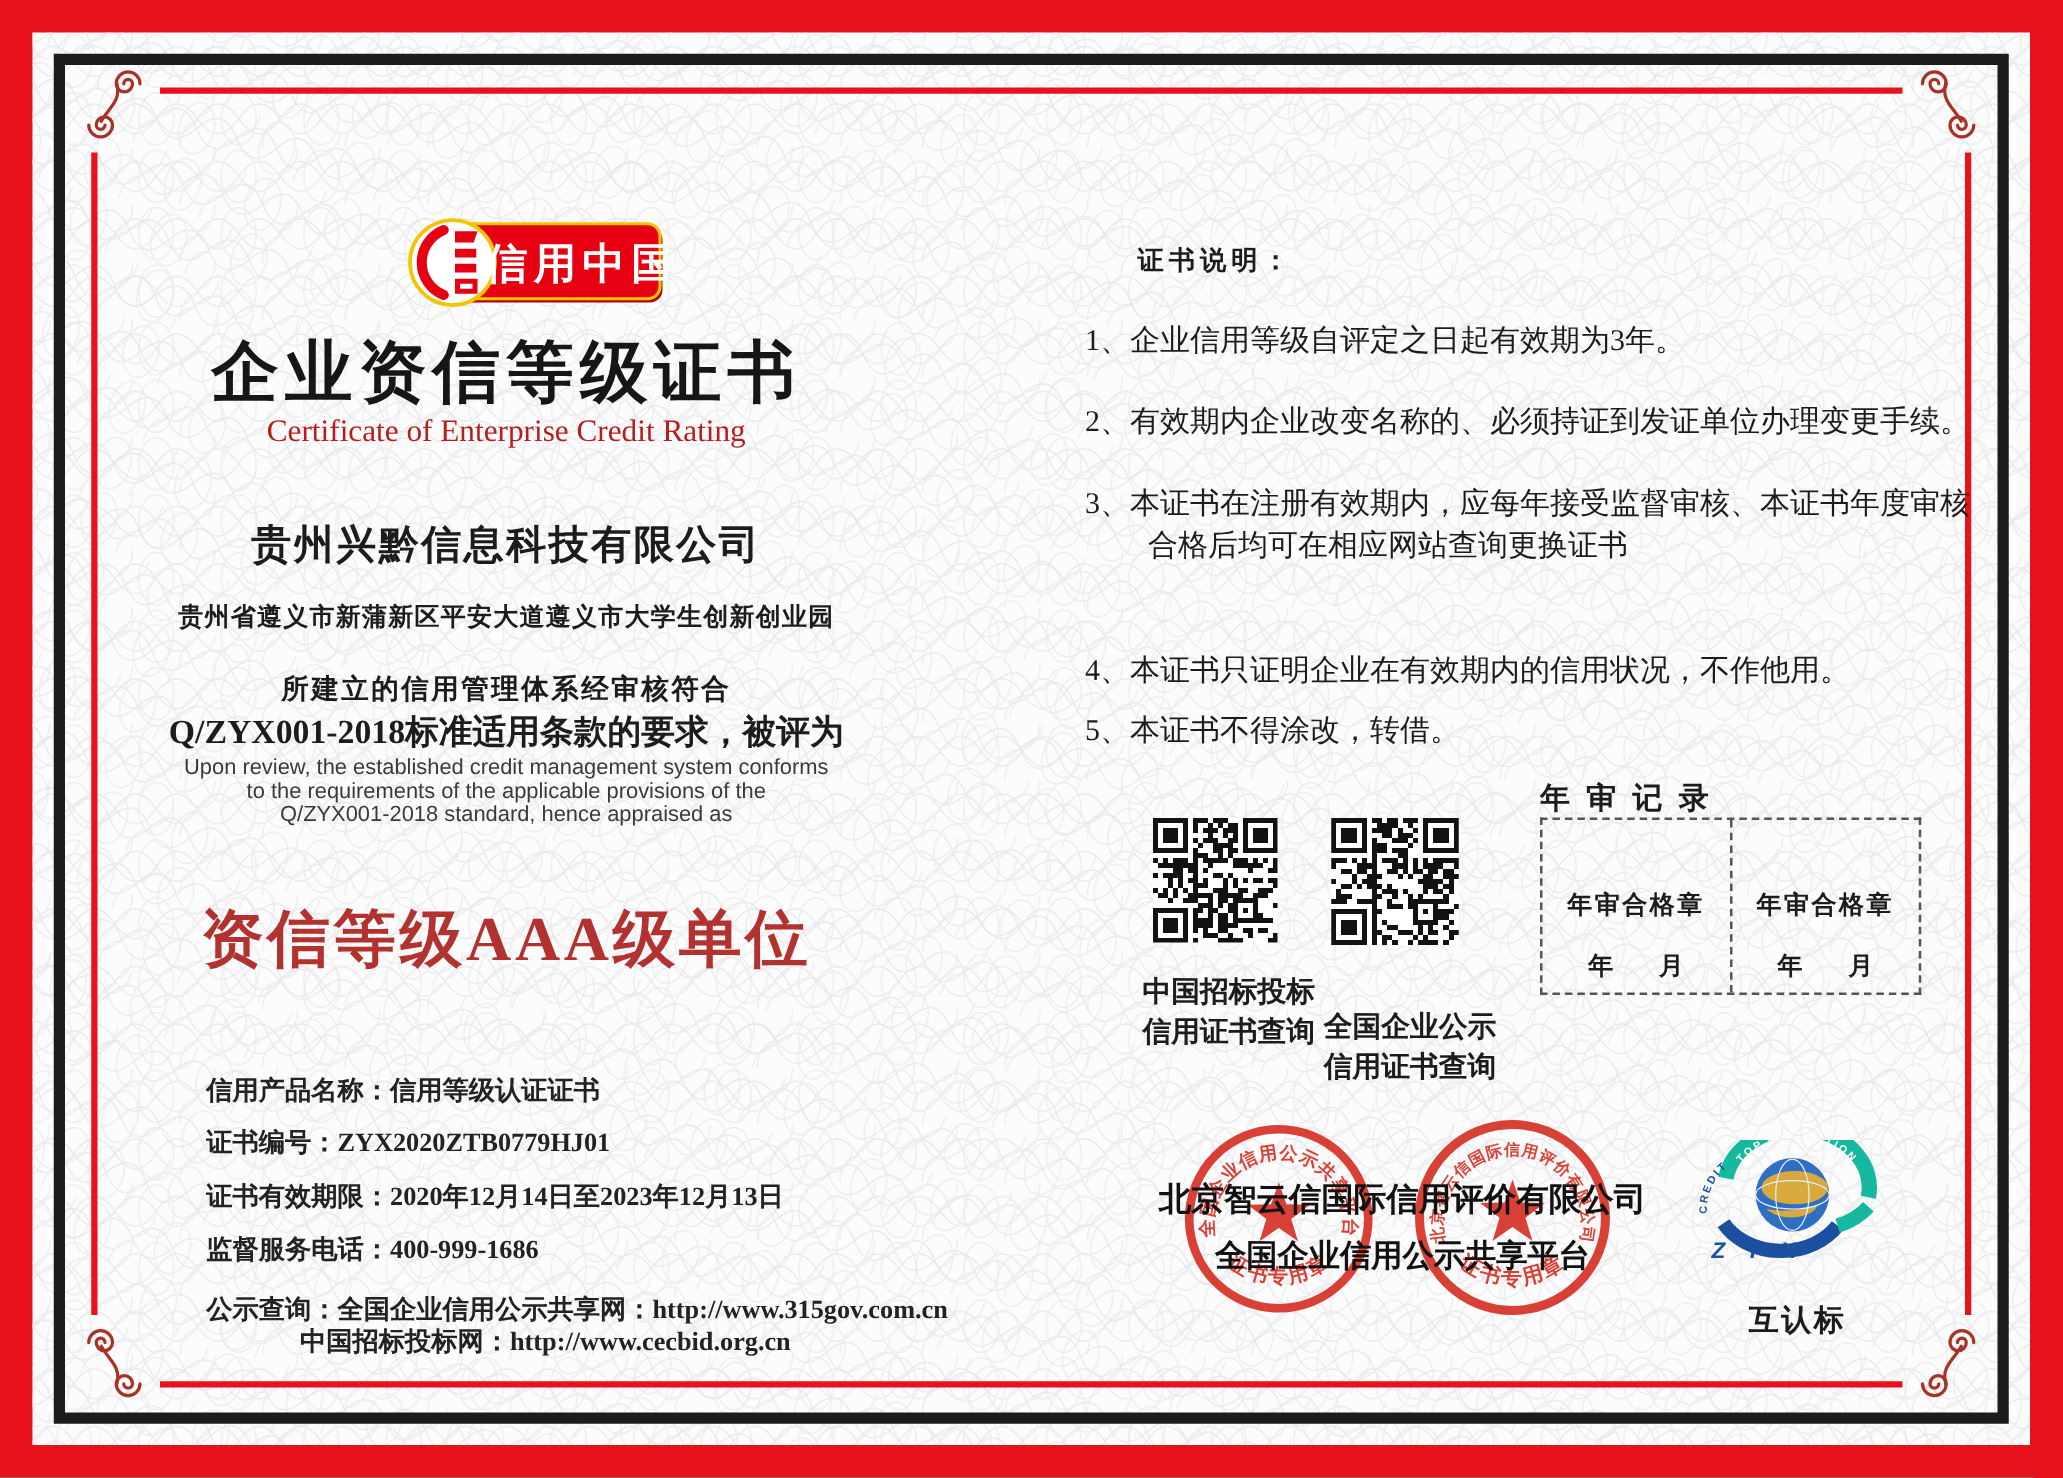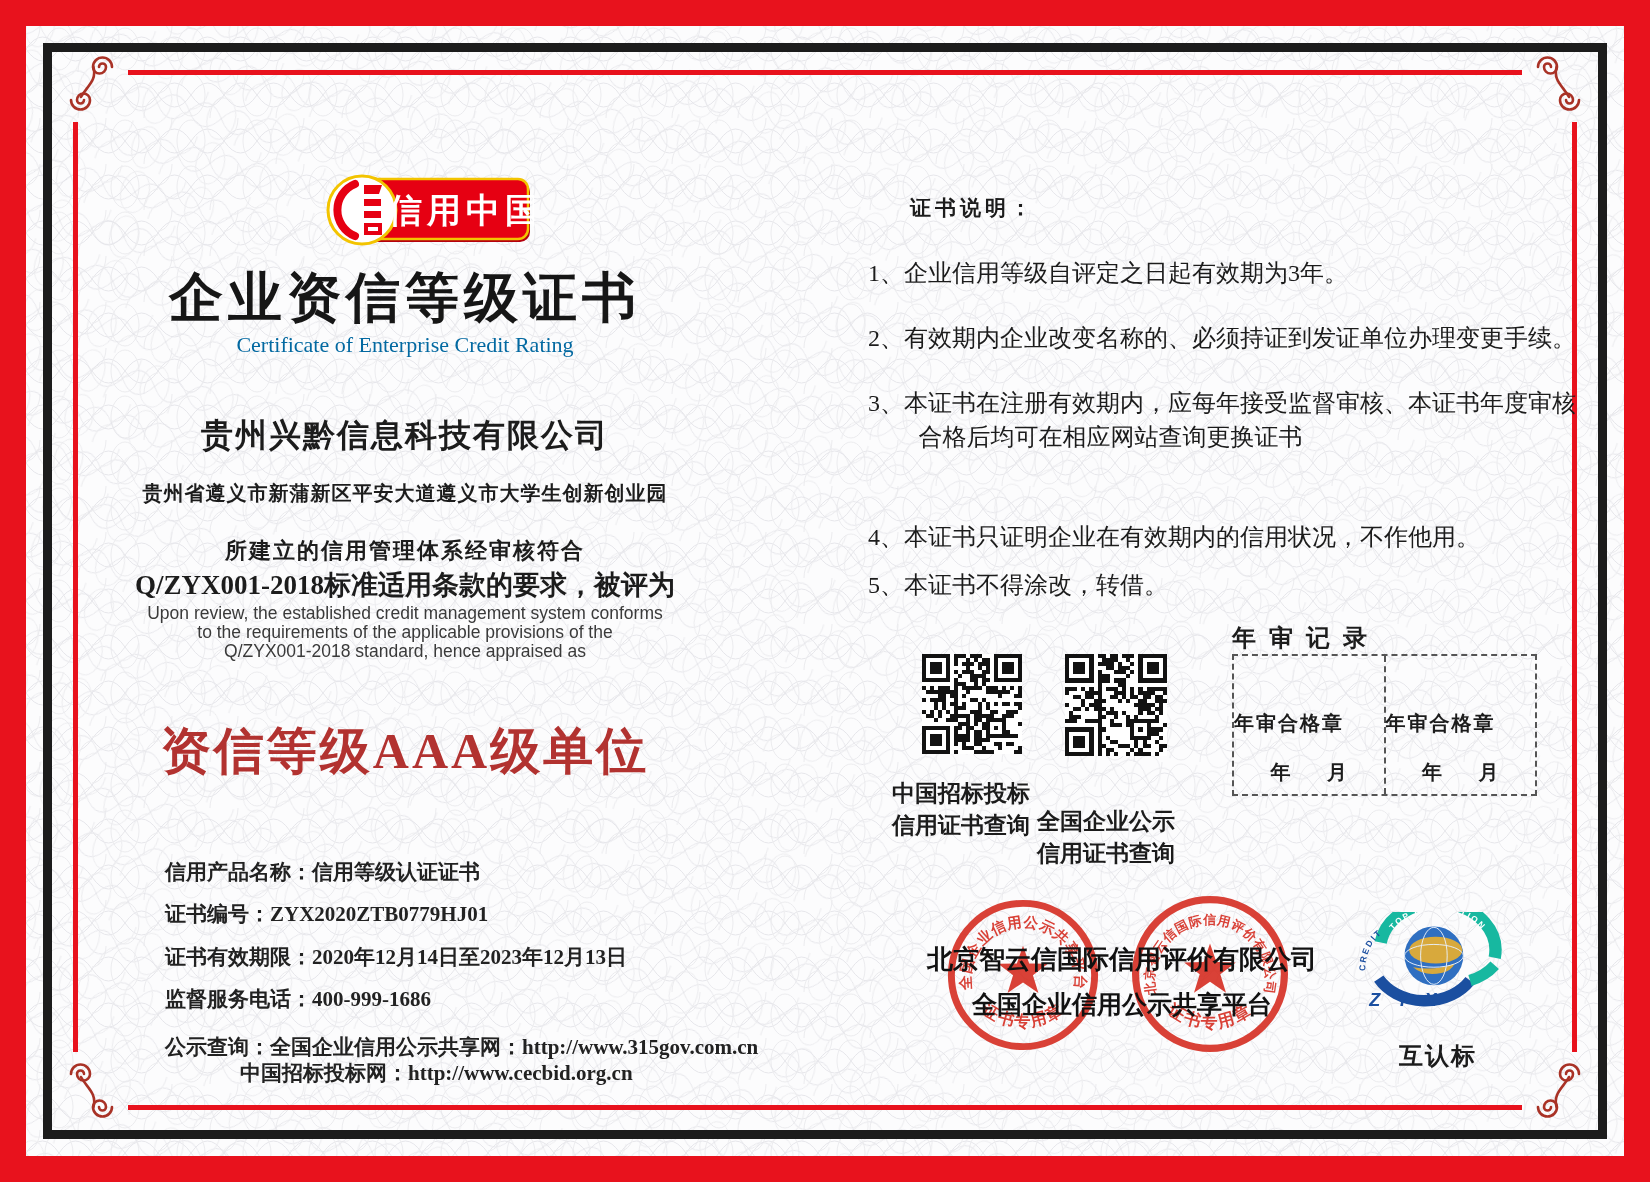--- a/index.html
+++ b/index.html
@@ -26,49 +26,49 @@
   .fl-tr { right:40px; top:28px; transform:scaleX(-1); }
   .fl-bl { left:40px; bottom:36px; transform:scaleY(-1); }
   .fl-br { right:40px; bottom:36px; transform:scale(-1,-1); }
 
   .abs { position:absolute; }
   .lcol { left:64px; width:630px; text-align:center; }
 
   .badge-wrap { left:296px; top:146px; width:212px; height:80px; }
 
   .title-cn { top:236px; font-size:54px; font-weight:bold; letter-spacing:5px; color:#161616; }
-  .title-en { top:306px; font-size:22px; color:#0369a1; }
+  .title-en { top:306px; font-size:25px; color:#b91c1c; }
   .company  { top:388px; font-size:32px; font-weight:bold; letter-spacing:2px; }
   .address  { top:454px; font-size:20px; font-weight:bold; letter-spacing:1px; }
   .apprl1   { top:510px; font-size:22px; font-weight:600; letter-spacing:2px; }
   .apprl2   { top:541px; font-size:27px; font-weight:600; }
   .appr-en  { top:578px; font-size:17.5px; line-height:19px; color:#3a3a3a;
               font-family:"Liberation Sans","DejaVu Sans",sans-serif; }
   .rating   { top:692px; font-size:50px; font-weight:bold; letter-spacing:3px; color:#b23230; }
 
   .detail  { left:139px; font-size:21px; font-weight:bold; color:#222; }
   .d0 { top:832px; } .d1 { top:874px; } .d2 { top:917px; } .d3 { top:959px; }
   .q0 { top:1007px; left:139px; } .q1 { top:1033px; left:214px; }
 
   .notes-title { left:884px; top:168px; font-size:21px; font-weight:bold; letter-spacing:4px; }
   .note { left:842px; width:678px; font-size:24px; line-height:34px;
           text-indent:-2.1em; padding-left:2.1em; }
   .n0 { top:230px; } .n1 { top:295px; } .n2 { top:360px; } .n3 { top:446px;margin-top:48px; } .n4 { top:506px;margin-top:36px; }
 
   .qr { width:100px; height:100px; }
   .qr1 { left:896px; top:628px; }
   .qr2 { left:1039px; top:628px; width:102px; height:102px; }
-  .qr-cap { width:160px; text-align:left; font-size:23px; font-weight:bold; line-height:32px; }
+  .qr-cap { width:160px; text-align:right; font-size:23px; font-weight:bold; line-height:32px; }
   .qc1 { left:866px; top:752px; }
   .qc2 { left:1011px; top:752px;margin-top:28px; }
 
   .annual-title { left:1206px; top:596px; font-size:24px; font-weight:bold; letter-spacing:13px; }
   .annual-box { left:1206px; top:628px; width:301px; height:138px;
                 border:2px dashed #555; display:flex; }
-  .cell { flex:1; display:flex; flex-direction:column; }
+  .cell { flex:1; display:flex; flex-direction:column; align-items:center; }
   .cell + .cell { border-left:2px dashed #555; }
   .cell .stamp { margin-top:54px; font-size:20px; font-weight:bold; letter-spacing:2px; }
   .cell .ym { margin-top:auto; margin-bottom:8px; width:100%; display:flex;
               justify-content:space-evenly; font-size:20px; font-weight:bold; }
 
   .seal { opacity:0.88; }
   .seal1 { left:920px; top:872px; width:154px; height:154px; }
   .seal2 { left:1104px; top:868px; width:160px; height:160px; }
   .issuer { width:420px; text-align:center; color:#111; z-index:5; }
   .issuer1 { left:886px; top:916px; font-size:26px; font-weight:bold; }

